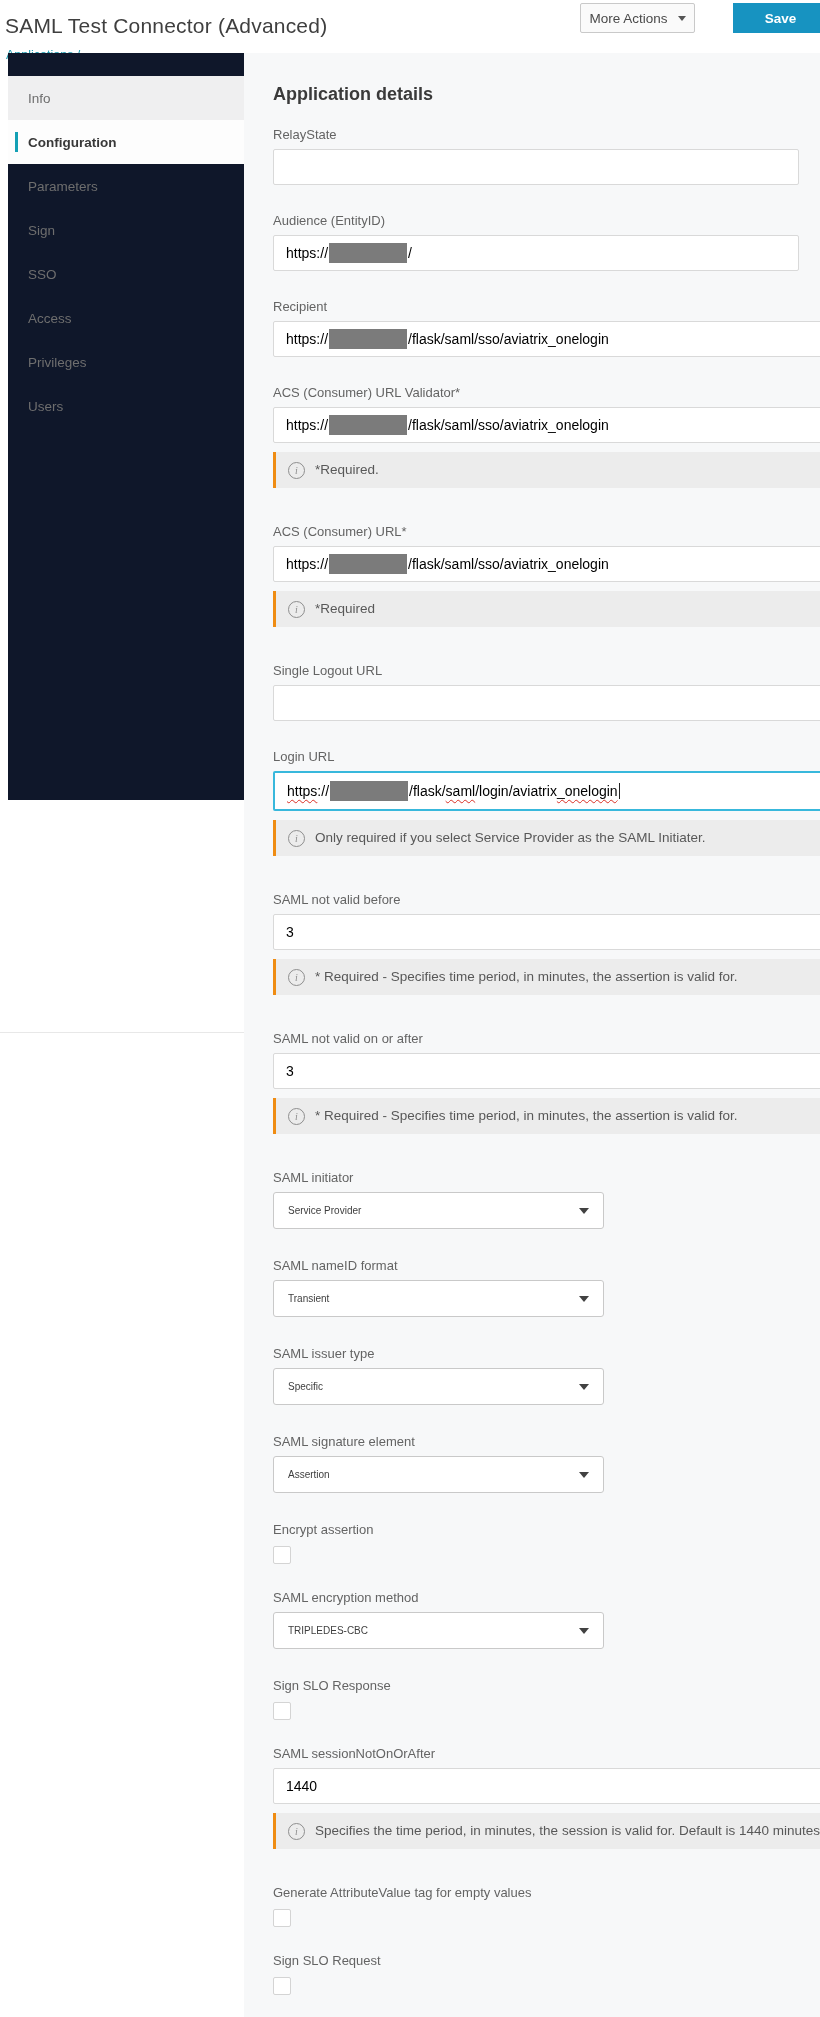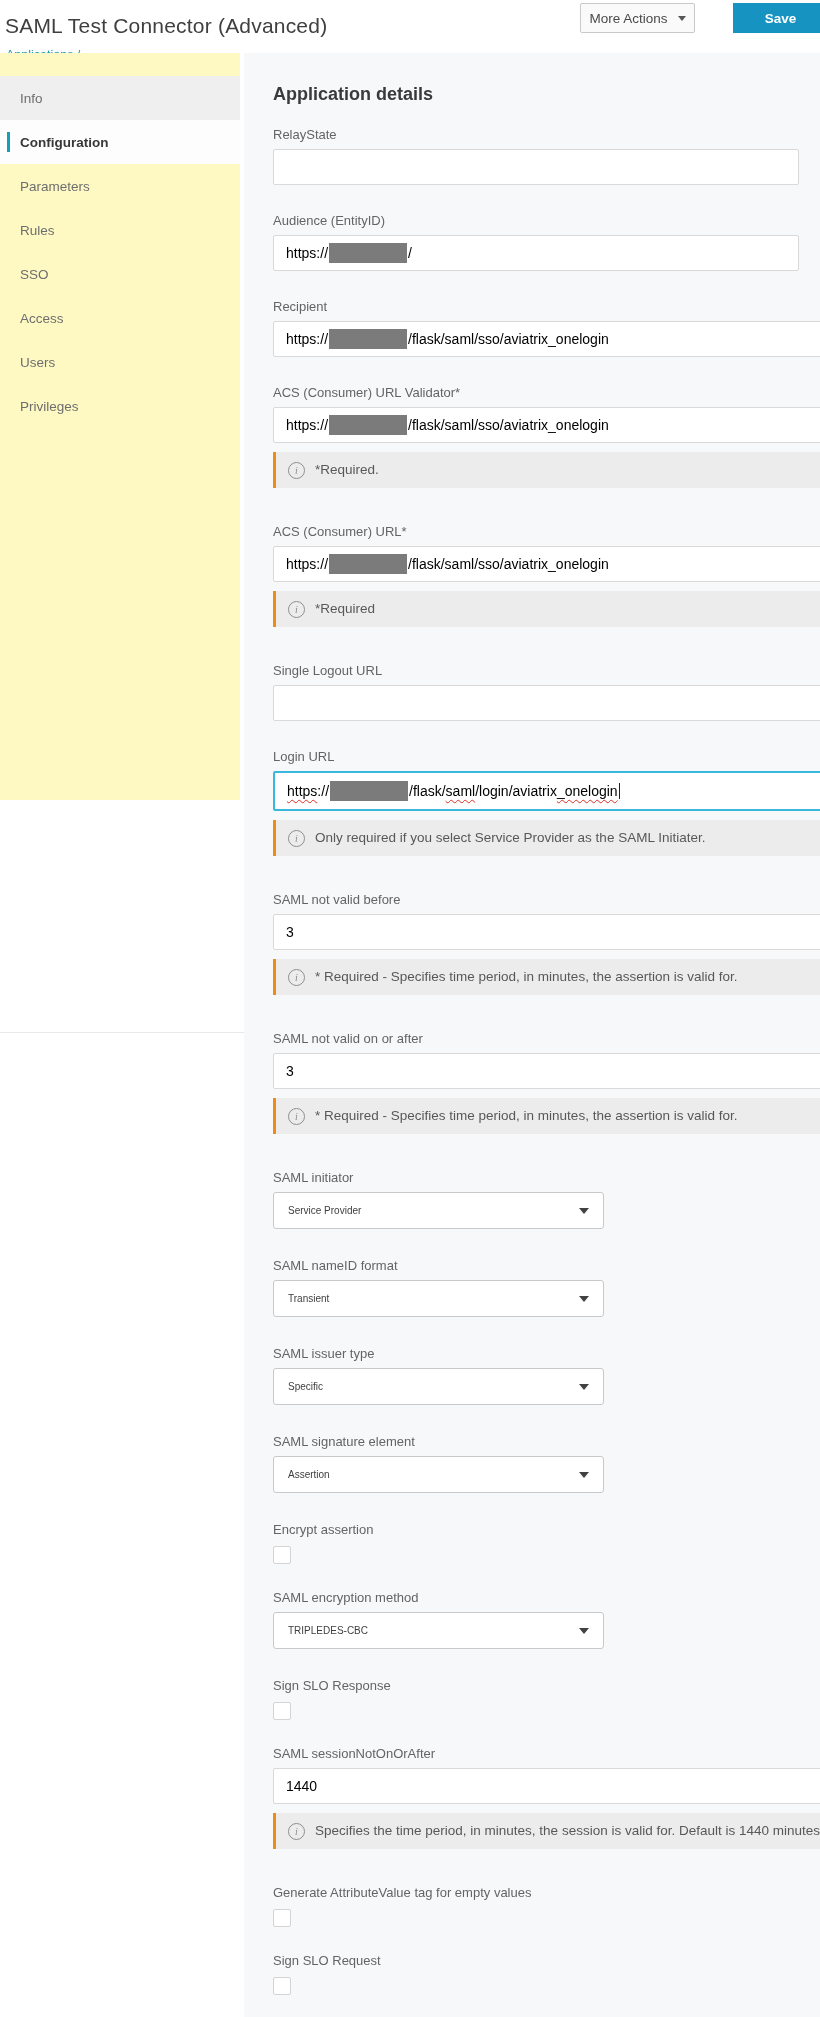--- a/index.html
+++ b/index.html
@@ -32,22 +32,22 @@
     border-top: 5px solid #555;
   }
   .save-btn {
     position: absolute; left: 733px; top: 3px; width: 95px; height: 30px;
     background: #1793c1; color: #fff; font-weight: 700; font-size: 13.5px;
     display: flex; align-items: center; justify-content: center;
     border: none; cursor: pointer;
   }
   
   .sidebar {
-    position: absolute; left: 0; top: 53px; width: 240px; height: 747px;
-    background: #fef9c3; padding-top: 23px; box-sizing: border-box; text-align: right;
+    position: absolute; left: 8px; top: 53px; width: 240px; height: 747px;
+    background: #0f172a; padding-top: 23px; box-sizing: border-box; text-align: right;
   }
   .side-item {
     height: 44px; display: flex; align-items: center; padding-left: 20px;
     font-size: 13.5px; color: #6e6e6e; position: relative; cursor: pointer;
   }
   .side-item.shaded { background: #efeff0; }
   .side-item.active { background: #fdfdfd; color: #383838; font-weight: 700; }
   .side-item.active .active-bar {
     position: absolute; left: 7px; top: 12px; width: 3px; height: 20px;
     background: #14a0b5;
@@ -148,33 +148,33 @@
     <span>Info</span>
   </div>
   <div class="side-item active">
     <span class="active-bar"></span>
     <span>Configuration</span>
   </div>
   <div class="side-item">
     <span>Parameters</span>
   </div>
   <div class="side-item">
-    <span>Rules</span>
+    <span>Sign</span>
   </div>
   <div class="side-item">
     <span>SSO</span>
   </div>
   <div class="side-item">
     <span>Access</span>
   </div>
   <div class="side-item">
+    <span>Privileges</span>
+  </div>
+  <div class="side-item">
     <span>Users</span>
-  </div>
-  <div class="side-item">
-    <span>Privileges</span>
   </div>
 </div>
 <div class="left-rule"></div>
 
 <div class="main">
   <h1 class="section-heading">Application details</h1>
 
   <div class="group">
     <label class="field-label">RelayState</label>
     <div class="tinput w-narrow">

